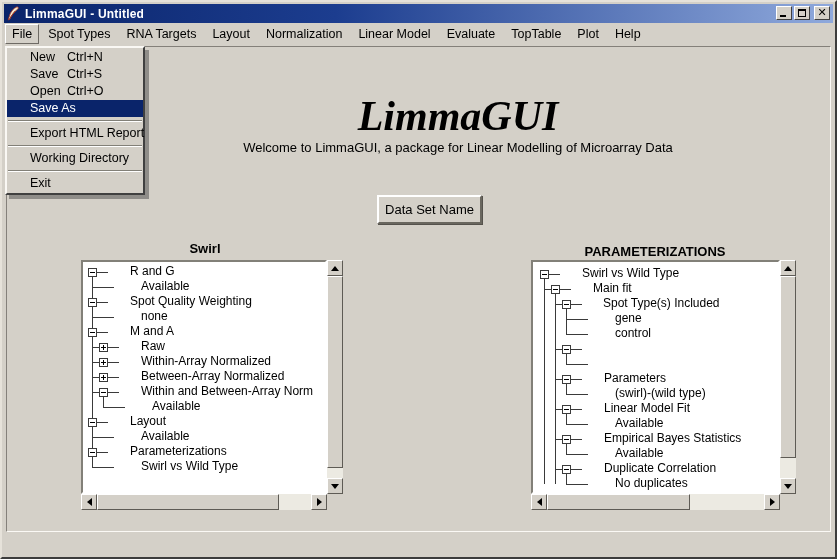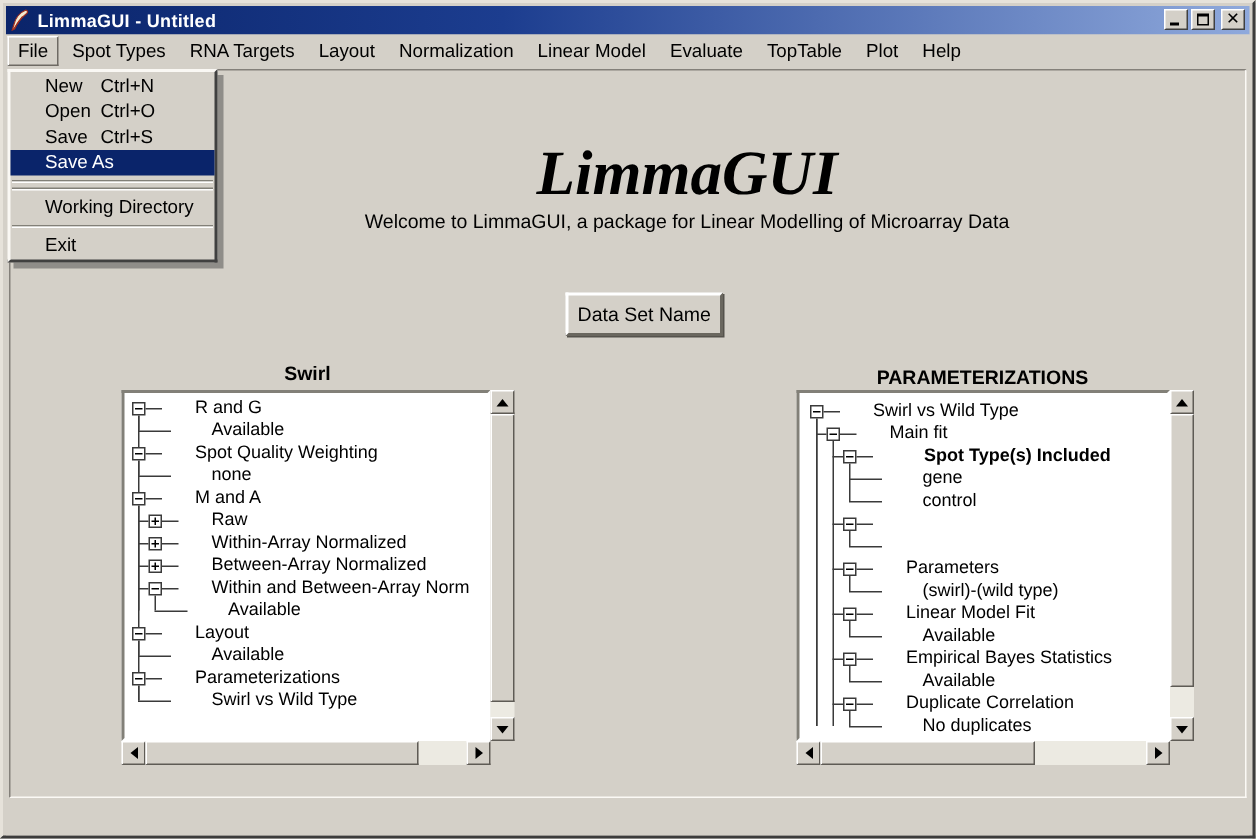--- a/index.html
+++ b/index.html
@@ -217,21 +217,21 @@
           <div class="bh"></div>
         </div>
         <div class="tnode" style="left: 60px; top: 19px;">Main fit</div>
         <div class="tline" style="left: 33px; top: 46px; width: 1px; height: 26px;"></div>
         <div class="tline" style="left: 33px; top: 57px; width: 22px; height: 1px;"></div>
         <div class="tline" style="left: 33px; top: 72px; width: 22px; height: 1px;"></div>
         <div class="tline" style="left: 37px; top: 42px; width: 12px; height: 1px;"></div>
         <div class="tbox" style="left: 29px; top: 38px;">
           <div class="bh"></div>
         </div>
-        <div class="tnode" style="left: 83px; top: 34px; font-weight: bold;">Spot Type(s) Included</div>
+        <div class="tnode" style="left: 70px; top: 34px;">Spot Type(s) Included</div>
         <div class="tnode" style="left: 82px; top: 49px;">gene</div>
         <div class="tnode" style="left: 82px; top: 64px;">control</div>
         <div class="tline" style="left: 33px; top: 91px; width: 1px; height: 11px;"></div>
         <div class="tline" style="left: 33px; top: 102px; width: 22px; height: 1px;"></div>
         <div class="tline" style="left: 37px; top: 87px; width: 12px; height: 1px;"></div>
         <div class="tbox" style="left: 29px; top: 83px;">
           <div class="bh"></div>
         </div>
         <div class="tline" style="left: 33px; top: 121px; width: 1px; height: 11px;"></div>
         <div class="tline" style="left: 33px; top: 132px; width: 22px; height: 1px;"></div>
@@ -285,31 +285,34 @@
         <div class="tri tri-right"></div>
       </div>
     </div>
 
   <div class="filemenu" id="filemenu">
       <div class="fm-item">
         <span class="lbl">New</span>
         <span class="acc">Ctrl+N</span>
       </div>
       <div class="fm-item">
+        <span class="lbl">Save</span>
+        <span class="acc">Ctrl+S</span>
+      </div>
+      <div class="fm-item">
         <span class="lbl">Open</span>
         <span class="acc">Ctrl+O</span>
       </div>
-      <div class="fm-item">
-        <span class="lbl">Save</span>
-        <span class="acc">Ctrl+S</span>
-      </div>
       <div class="fm-item selected" style="background: rgb(10, 36, 106);">
         <span class="lbl">Save As</span>
       </div>
       <div class="fm-sep"></div>
+      <div class="fm-item">
+        <span class="lbl">Export HTML Report</span>
+      </div>
       <div class="fm-sep"></div>
       <div class="fm-item">
         <span class="lbl">Working Directory</span>
       </div>
       <div class="fm-sep"></div>
       <div class="fm-item">
         <span class="lbl">Exit</span>
       </div>
     </div>
 

